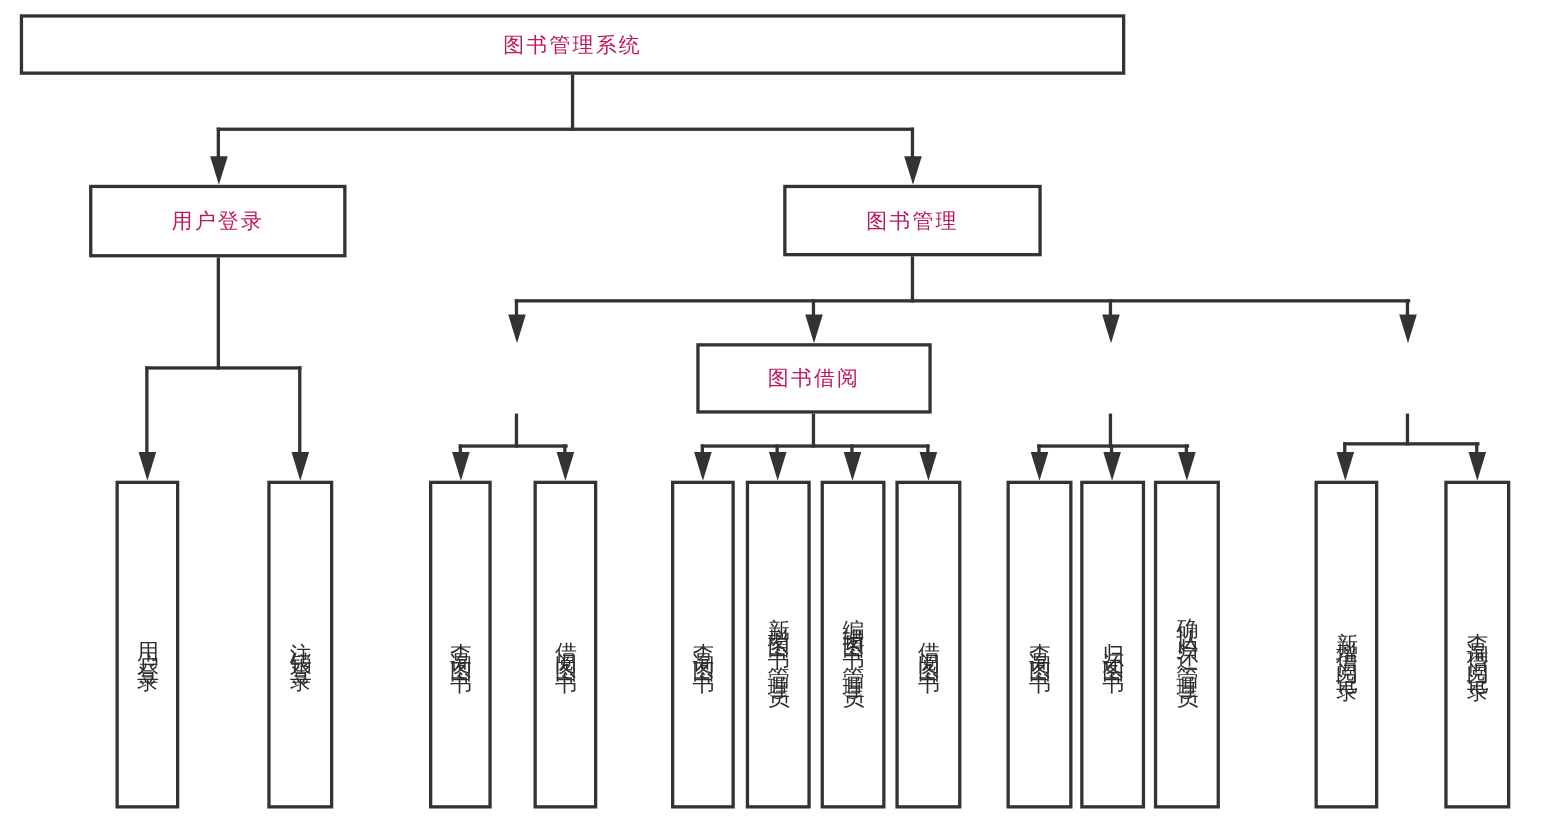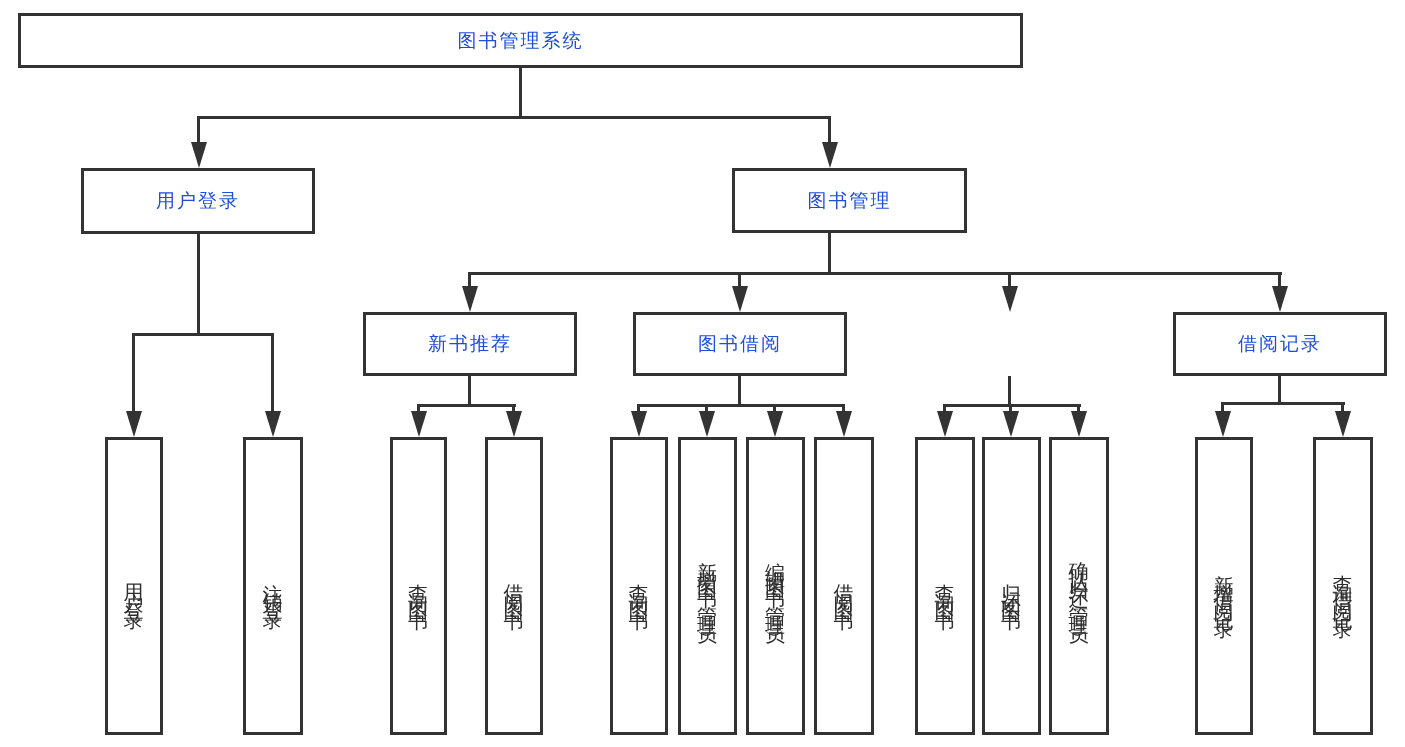--- a/index.html
+++ b/index.html
@@ -11,21 +11,21 @@
     color:#2d2d2d;
     overflow:hidden;
   }
   .node{
     position:absolute;
     box-sizing:border-box;
     border:3px solid #333333;
     background:#ffffff;
     display:flex;align-items:center;justify-content:center;
     font-size:19px;letter-spacing:2px;
-    color:#1d4ed8;
+    color:#be185d;
   }
   .leaf{
     position:absolute;
     box-sizing:border-box;
     border:3px solid #333333;
     background:#ffffff;
     display:flex;align-items:center;justify-content:center;
     color:#2d2d2d;
   }
   .leaf span{
@@ -59,36 +59,30 @@
 <div id="stage">
 
   <div class="node" style="left:18px;top:13px;width:1005px;height:55px;">
     <span>图书管理系统</span>
   </div>
 
   <div class="node" style="left:81px;top:168px;width:234px;height:66px;">
     <span>用户登录</span>
   </div>
 
-  <div class="node" style="left:712px;top:168px;width:235px;height:65px;margin-left:20px;">
+  <div class="node" style="left:712px;top:168px;width:235px;height:65px;">
     <span>图书管理</span>
   </div>
 
-  <div class="node" style="left:363px;top:312px;width:214px;height:64px;">
-    <span>新书推荐</span>
-  </div>
 
   <div class="node" style="left:633px;top:312px;width:214px;height:64px;text-align:right;">
     <span>图书借阅</span>
   </div>
 
 
-  <div class="node" style="left:1173px;top:312px;width:214px;height:64px;">
-    <span>借阅记录</span>
-  </div>
 
   <div class="leaf" style="left:105px;top:437px;width:58px;height:298px;">
     <span>用户登录</span>
   </div>
 
   <div class="leaf" style="left:243px;top:437px;width:60px;height:298px;">
     <span>注销登录</span>
   </div>
 
   <div class="leaf" style="left:390px;top:437px;width:57px;height:298px;">

